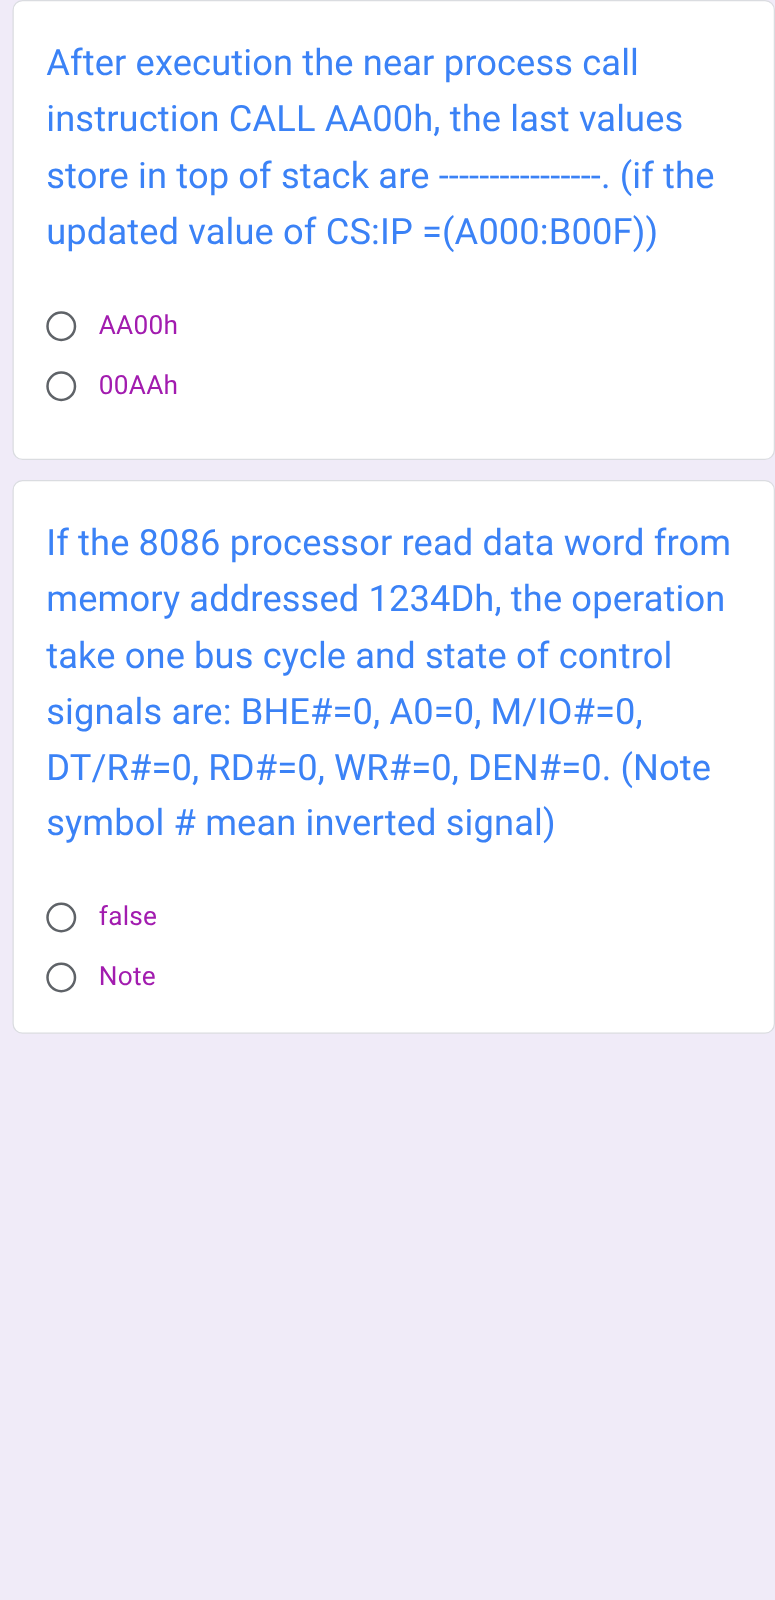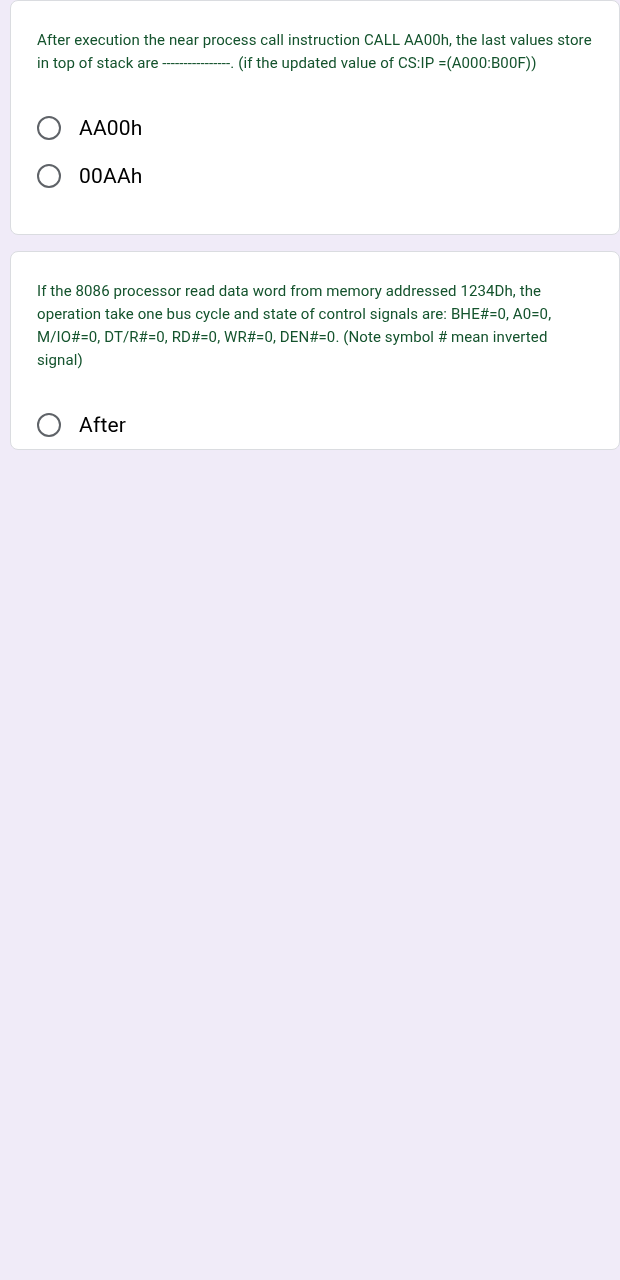--- a/index.html
+++ b/index.html
@@ -15,23 +15,23 @@
   }
   .card {
     background: #ffffff;
     border: 1px solid #dadce0;
     border-radius: 8px;
     margin-bottom: 16px;
     padding: 28px 26px 34px 26px;
     overflow: hidden;
   }
   .question-text {
-    font-size: 15px;
+    font-size: 29px;
     line-height: 1.55;
-    color: #14532d;
+    color: #3b82f6;
     letter-spacing: 0.1px;
     margin-bottom: 28px;
   }
   .options {
     display: flex;
     flex-direction: column;
     gap: 0;
   }
   .option {
     display: flex;
@@ -43,21 +43,21 @@
     width: 24px;
     height: 24px;
     border: 2.5px solid #5f6368;
     border-radius: 50%;
     flex-shrink: 0;
     margin-right: 18px;
     background: #fff;
   }
   .option-label {
     font-size: 21px;
-    color: #000000;
+    color: #a21caf;
     letter-spacing: 0.2px;
   }
 </style>
 </head>
 <body>
 
 <div class="page">
 
   <div class="card">
     <div class="question-text">After execution the near process call instruction CALL AA00h, the last values store in top of stack are ----------------. (if the updated value of CS:IP =(A000:B00F))</div>
@@ -66,23 +66,27 @@
         <span class="radio"></span>
         <span class="option-label">AA00h</span>
       </div>
       <div class="option">
         <span class="radio"></span>
         <span class="option-label">00AAh</span>
       </div>
     </div>
   </div>
 
-  <div class="card" style="padding-bottom:0;">
+  <div class="card" style="padding-bottom:20px;">
     <div class="question-text">If the 8086 processor read data word from memory addressed 1234Dh, the operation take one bus cycle and state of control signals are: BHE#=0, A0=0, M/IO#=0, DT/R#=0, RD#=0, WR#=0, DEN#=0. (Note symbol # mean inverted signal)</div>
     <div class="options">
       <div class="option">
         <span class="radio"></span>
-        <span class="option-label">After</span>
+        <span class="option-label">false</span>
+      </div>
+      <div class="option">
+        <span class="radio"></span>
+        <span class="option-label">Note</span>
       </div>
     </div>
   </div>
 
 </div>
 
 </body></html>

